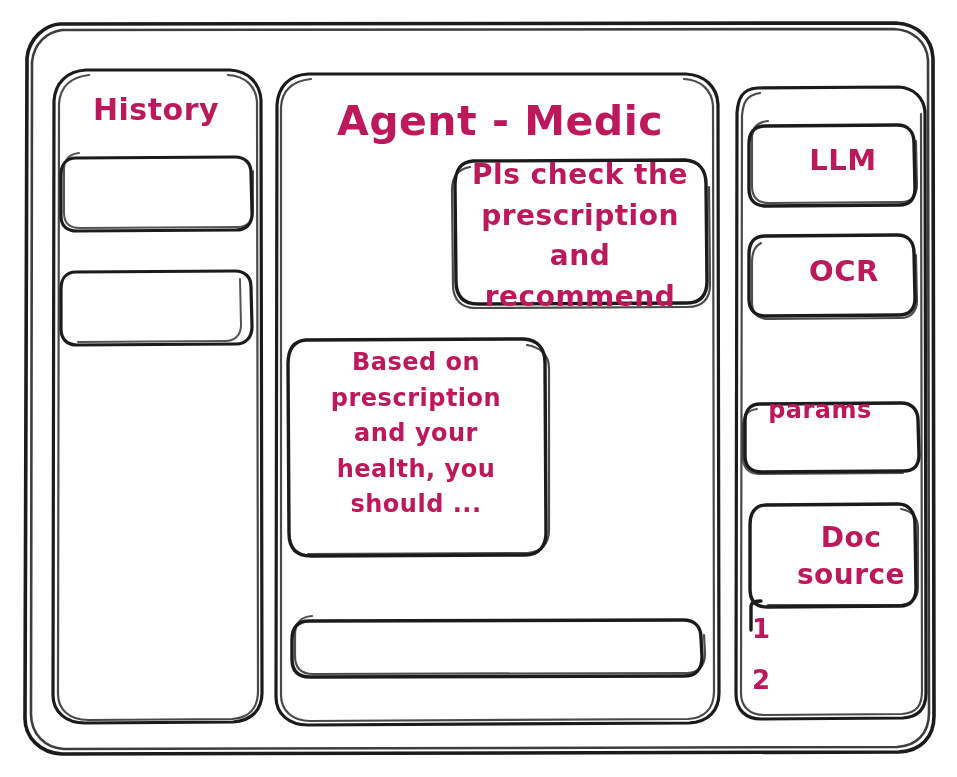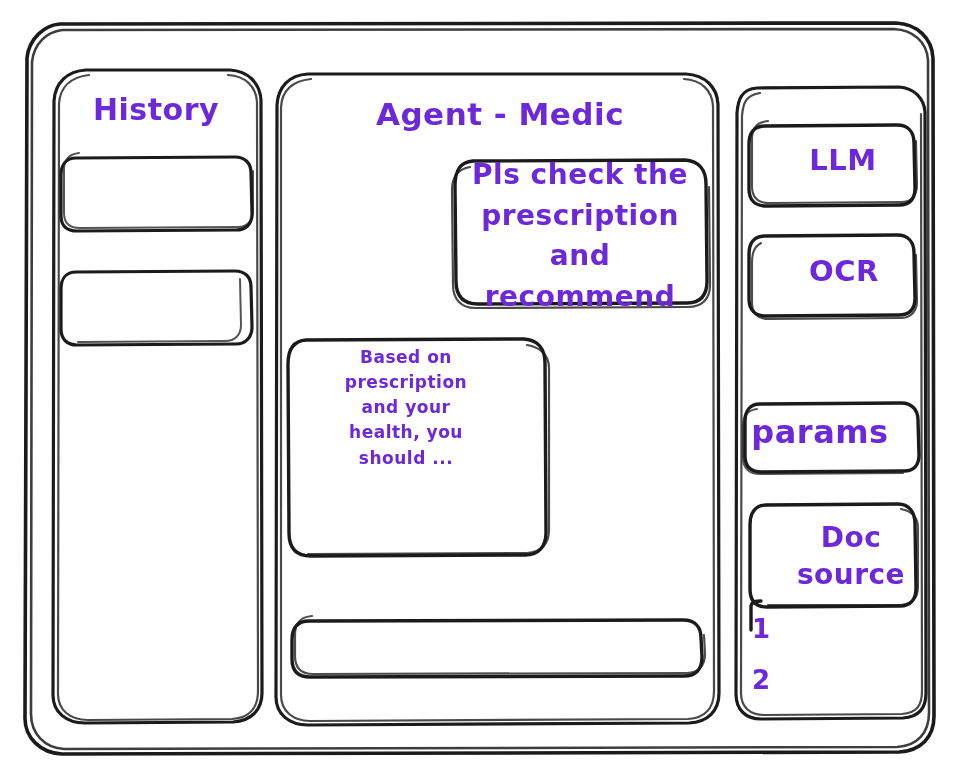--- a/index.html
+++ b/index.html
@@ -20,53 +20,53 @@
     position: absolute;
     left: 0;
     top: 0;
     width: 957px;
     height: 777px;
     pointer-events: none;
   }
 
   .txt {
     position: absolute;
-    color: #6d28d9;
+    color: #be185d;
     font-family: "DejaVu Sans", sans-serif;
     font-weight: 600;
     letter-spacing: 0.5px;
     text-align: center;
     line-height: 1.22;
     white-space: pre-line;
     -webkit-font-smoothing: antialiased;
   }
 
   
   .history-title {
     left: 46px; top: 92px; width: 220px;
     font-size: 30px;
   }
   .agent-title {
     left: 300px; top: 96px; width: 400px;
-    font-size: 31px;
+    font-size: 41px;
   }
   .user-msg-text {
     left: 459px; top: 155px; width: 242px;
     font-size: 28px; line-height: 1.45;
   }
   .assistant-msg-text {
-    left: 284px; top: 345px; width: 244px;
-    font-size: 17px; line-height: 1.48;
+    left: 294px; top: 345px; width: 244px;
+    font-size: 24px; line-height: 1.48;
   }
   .tool-label {
     font-size: 29px;
   }
   .llm-label   { left: 752px; top: 143px; width: 182px; }
   .ocr-label   { left: 752px; top: 254px; width: 184px; }
-  .params-label{ left: 746px; top: 413px; width: 148px; font-size: 32px; }
+  .params-label{ left: 746px; top: 396px; width: 148px; font-size: 24px; }
   .doc-label   { left: 752px; top: 520px; width: 198px; font-size: 28px; line-height: 1.32; }
   .src-num {
     font-size: 26px; text-align: left; width: 40px;
   }
   .src-num-1 { left: 752px; top: 614px; }
   .src-num-2 { left: 752px; top: 665px; }
 
   
   .hit {
     position: absolute;

